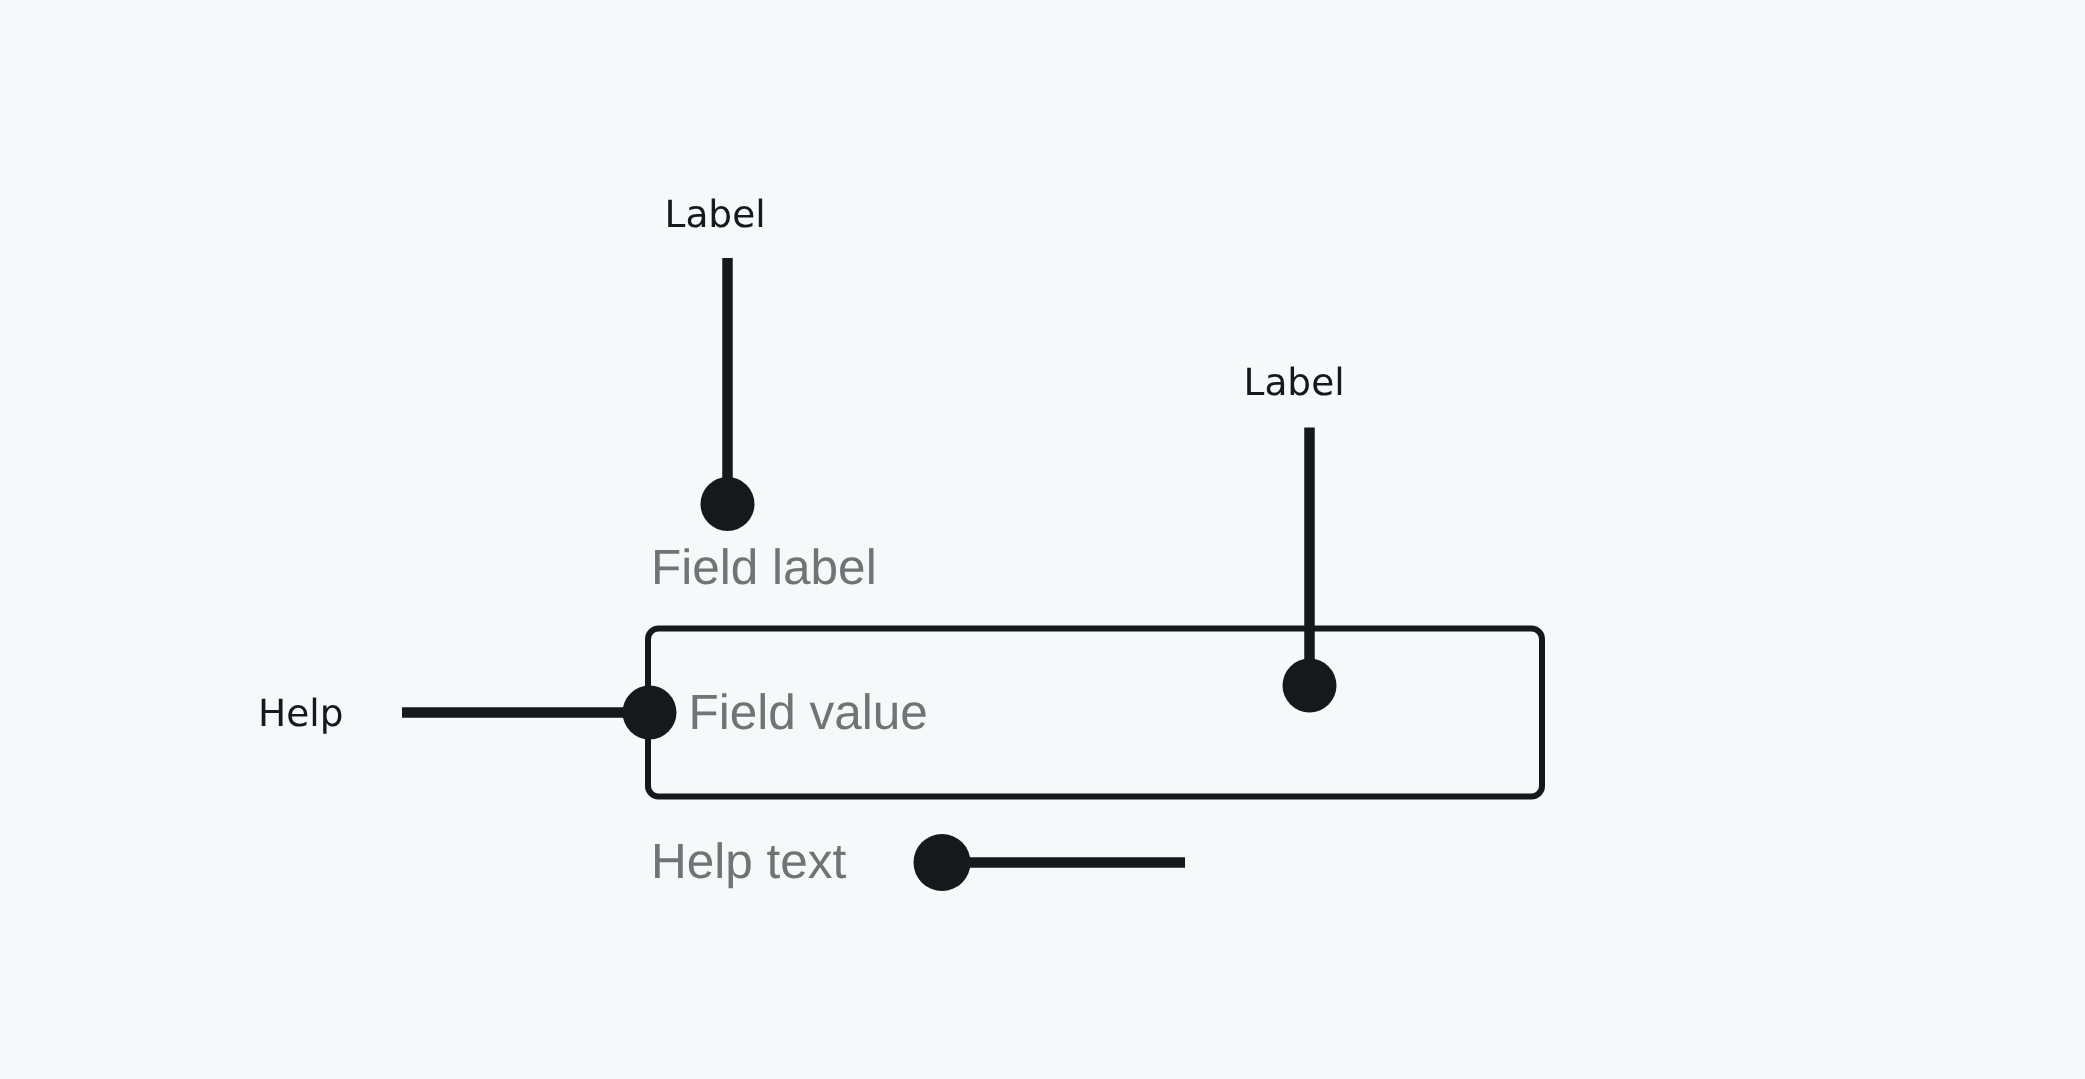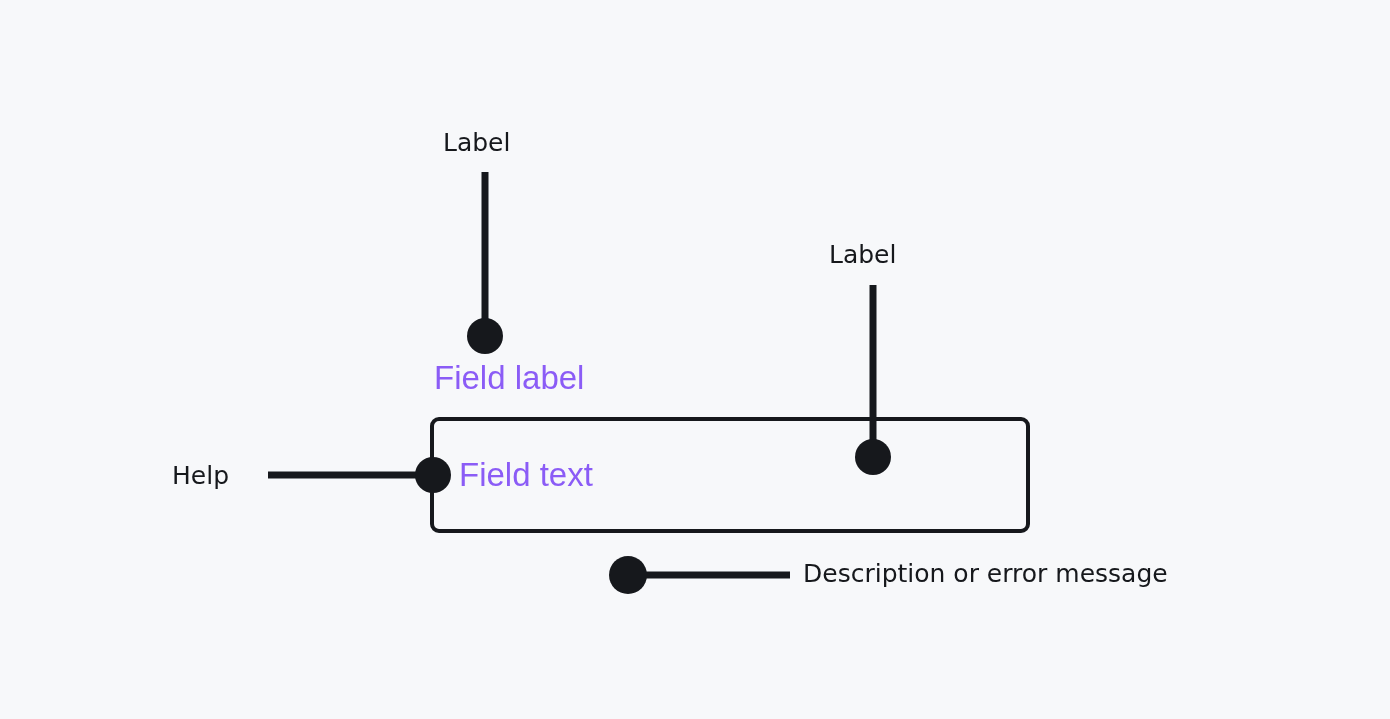--- a/index.html
+++ b/index.html
@@ -41,21 +41,21 @@
   .anno-input      { left: 829px; top: 242px; }
   .anno-value      { left: 172px; top: 463px; }
   .anno-desc       { left: 803px; top: 561px; }
 
   
   .field-text {
     position: absolute;
     font-family: "Liberation Sans", sans-serif;
     font-size: 33px;
     font-weight: 400;
-    color: #8b5cf6;
+    color: #737373;
     white-space: nowrap;
     line-height: 1;
   }
   .field-label { left: 434px; top: 361px; }
   .field-value { left: 459px; top: 458px; }
   .help-text   { left: 434px; top: 557px; }
 
   .field-box {
     position: absolute;
     left: 430px;
@@ -87,22 +87,22 @@
     <circle cx="628" cy="575" r="19" fill="#16181c"></circle>
     <line x1="646" y1="575" x2="790" y2="575" stroke="#16181c" stroke-width="7" stroke-linecap="butt"></line>
   </svg>
 
   <div class="anno anno-label">Label</div>
 
   <div class="anno anno-input">Label</div>
 
   <div class="anno anno-value">Help</div>
 
-  <div class="anno anno-desc">Description or error message</div>
 
   <div class="field-text field-label">Field label</div>
 
   <div class="field-box"></div>
 
-  <div class="field-text field-value">Field text</div>
+  <div class="field-text field-value">Field value</div>
 
+  <div class="field-text help-text">Help text</div>
 
 </div>
 
 </body></html>

